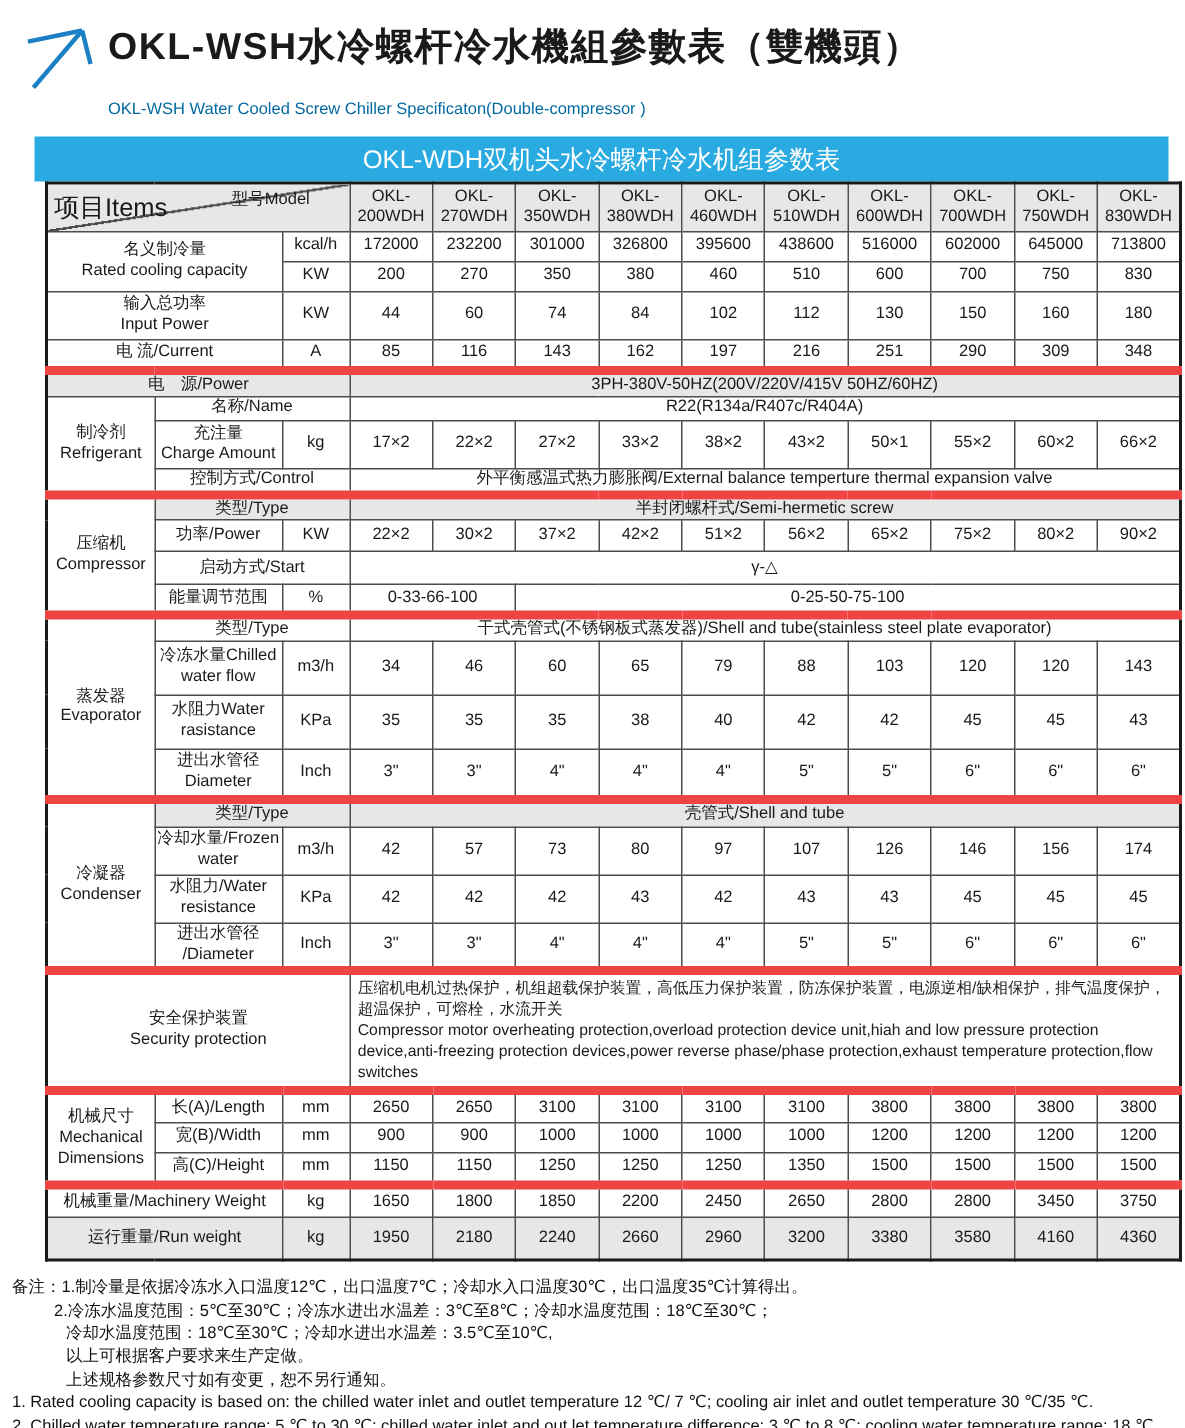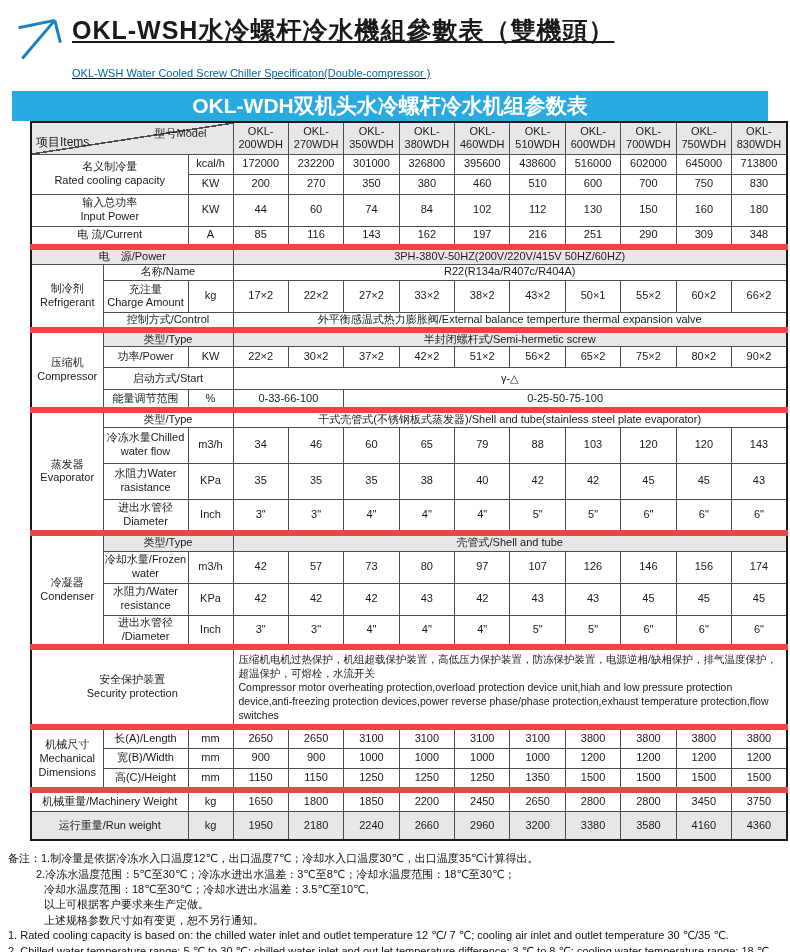--- a/index.html
+++ b/index.html
@@ -1,46 +1,46 @@
 <!DOCTYPE html>
 <html><head>
 <meta charset="utf-8">
 <style>
   * { box-sizing: border-box; }
   html,body { margin:0; padding:0; }
   body {
     width:790px; height:952px; background:#fff; overflow:hidden;
     font-family:"Liberation Sans","DejaVu Sans",sans-serif; color:#1a1a1a;
   }
-  .header { display:flex; align-items:flex-start; padding:12px 0 0 10px;text-decoration:underline; }
+  .header { display:flex; align-items:flex-start; padding:12px 0 0 10px; }
   .logo { width:58px; height:52px; flex:0 0 auto; }
   .titles { margin-left:4px; }
   .title-zh { font-size:25px; font-weight:bold; letter-spacing:1px; margin-top:2px; }
   .title-en { font-size:11px; color:#0369a1; margin-top:20px; }
 
   .banner {
-    margin:12px 2px 0 12px; width:756px; height:30px; background:#29abe2;
-    color:#fff; font-size:21px; font-weight:bold;
+    margin:12px 2px 0 23px; width:756px; height:30px; background:#29abe2;
+    color:#fff; font-size:17px; font-weight:normal;
     display:flex; align-items:center; justify-content:center;
   }
 
   table.spec {
     margin-left:30px; width:756px; border-collapse:collapse; table-layout:fixed;
     border:2px solid #1a1a1a;
   }
   .spec td { border:1px solid #4d4d4d; font-size:11px; text-align:center;
     padding:0 1px; overflow:hidden; line-height:1.25; }
   .spec tr.gray { background:#e6e7e9; }
   .spec tr.thick > td { border-top:6px solid #ef4444; }
   .spec td.group { background:#fff; }
   .spec td.corner { position:relative; padding:0;
     background-image:linear-gradient(to bottom right,
       transparent calc(50% - 0.8px), #4d4d4d calc(50% - 0.8px),
       #4d4d4d calc(50% + 0.8px), transparent calc(50% + 0.8px)); }
-  .corner .items { position:absolute; left:4px; bottom:4px; font-size:12px; }
+  .corner .items { position:absolute; left:4px; bottom:4px; font-size:17px; }
   .corner .model { position:absolute; right:26px; top:4px; font-size:11px; }
   .model-cell { white-space:pre-line; font-size:12px; line-height:1.15; }
   .sec-text { text-align:left !important; font-size:10.5px !important;
     padding:2px 5px !important; line-height:1.34 !important; word-wrap:break-word; }
   .two-line div { line-height:1.25; }
 
   .notes { margin:10px 0 0 8px; font-size:11px; line-height:1.4; color:#111; }
   .notes div { white-space:nowrap; }
   .ind1 { padding-left:28px; }
   .ind2 { padding-left:36px; }

